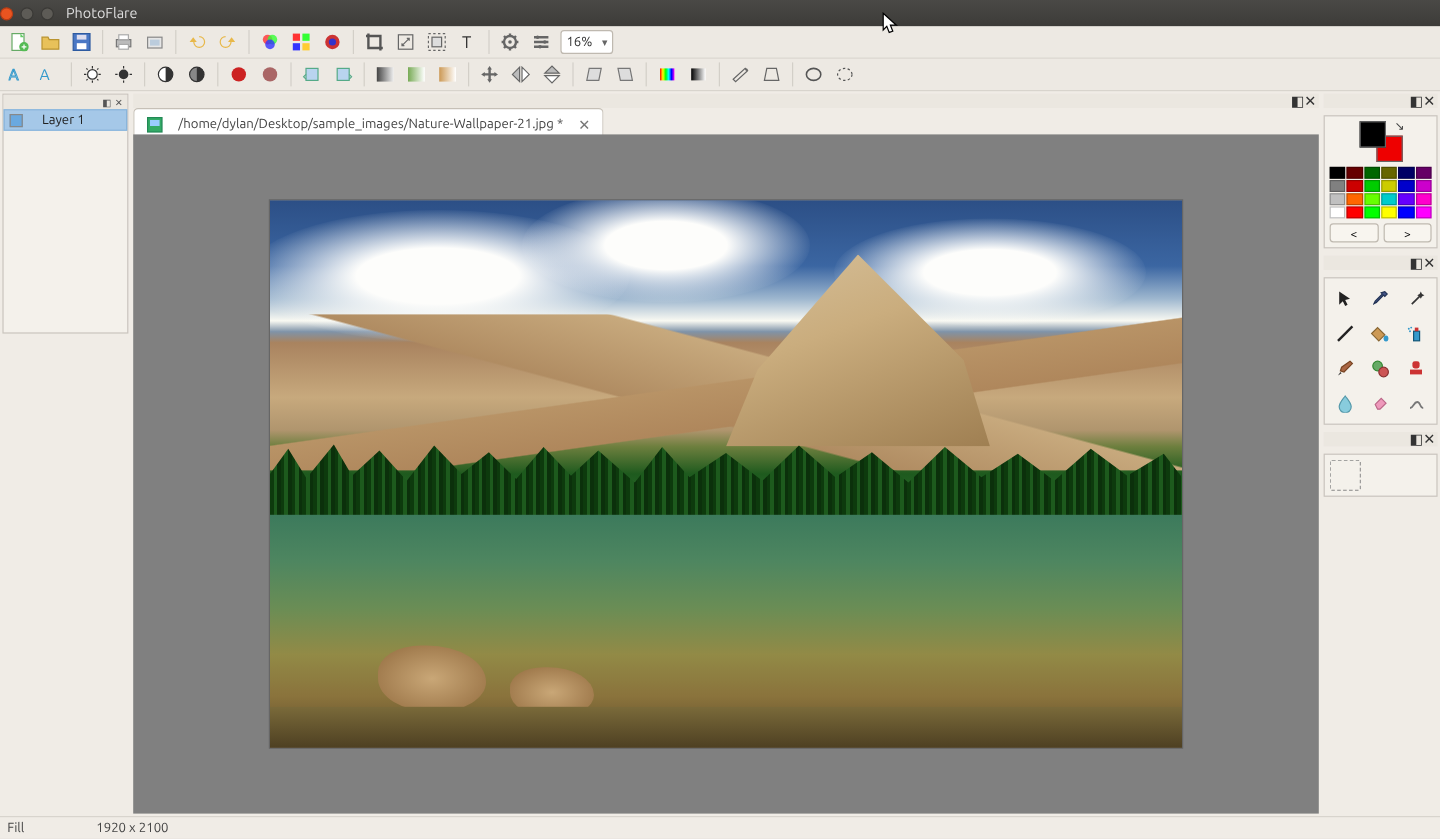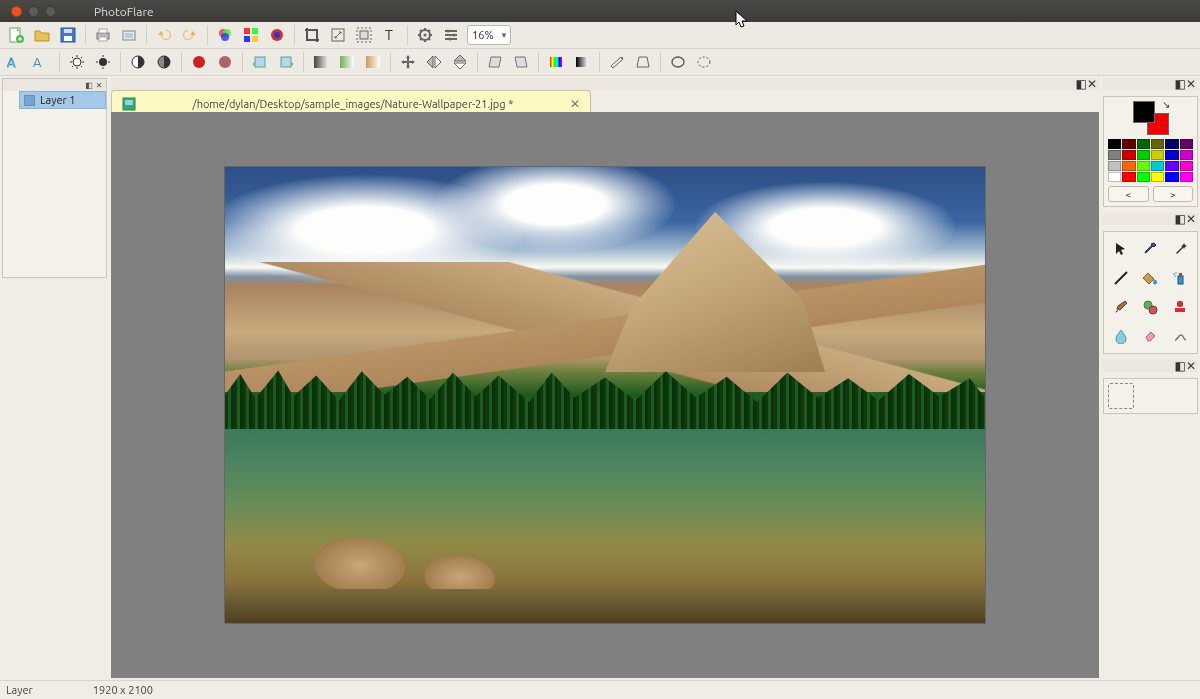--- a/index.html
+++ b/index.html
@@ -1,43 +1,43 @@
 <!DOCTYPE html>
 <html><head>
 <meta charset="utf-8">
 <style>
   * { box-sizing: border-box; margin: 0; padding: 0; font-family: "Ubuntu", "Liberation Sans", Arial, sans-serif; }
   body { width: 1200px; height: 699px; background: #f0ece6; overflow: hidden; font-size: 12px; color: #333; }
 
   
-  .titlebar { height: 22px; background: linear-gradient(#4a4946,#3c3b38); display:flex; align-items:center; padding:0 11px; color:#ddd; font-size:12px;gap:28px; }
+  .titlebar { height: 22px; background: linear-gradient(#4a4946,#3c3b38); display:flex; align-items:center; padding:0 0; color:#ddd; font-size:12px; }
   .titlebar .winctl { display:flex; gap:6px; margin-right:10px; }
   .titlebar .winctl span { width:11px; height:11px; border-radius:50%; display:inline-block; }
   .wc-close{background:#e95420;border:1px solid #b73d15;}
   .wc-min{background:#5d5b56;border:1px solid #3a3936;}
   .wc-max{background:#5d5b56;border:1px solid #3a3936;}
 
   
   .toolbar-row { display:flex; align-items:center; height:27px; padding:0 4px; gap:2px; background:#ede9e3; border-bottom:1px solid #d8d4cd; }
   .tbtn { width:24px; height:22px; display:flex; align-items:center; justify-content:center; border:1px solid transparent; border-radius:3px; cursor:pointer; }
   .tsep{ width:1px; height:20px; background:#d3cfc8; margin:0 3px; }
   .zoom-box { display:flex; align-items:center; border:1px solid #bfb9b0; background:#fff; border-radius:3px; height:20px; padding:0 4px; margin-left:2px; font-size:11px; }
   .zoom-box .arrow{margin-left:8px;font-size:9px;color:#666;}
 
   
   .main-area { display:flex; height: calc(699px - 22px - 27px - 27px - 19px); }
   .layers-panel { width:105px; background:#f4f1eb; border:1px solid #c9c4bd; margin:2px; display:flex; flex-direction:column; height:200px; }
   .layers-panel .panel-head { height:12px; background:#ebe7e0; display:flex; justify-content:flex-end; align-items:center; padding-right:2px; }
   .panel-head .pbtn{width:10px;height:10px;font-size:8px;color:#555;display:flex;align-items:center;justify-content:center;}
-  .layer-item { display:flex; align-items:center; gap:5px; padding:2px 4px; background:#a5c8e8; border:1px solid #89b5db; font-size:11px; color:#222;margin-left:16px; }
+  .layer-item { display:flex; align-items:center; gap:16px; padding:2px 4px; background:#a5c8e8; border:1px solid #89b5db; font-size:11px; color:#222; }
   .layer-swatch{width:11px;height:11px;border:1px solid #888;background:#6aa9e0;}
 
   .canvas-zone { flex:1; margin:2px; display:flex; flex-direction:column; }
   .doc-tab-bar { height:22px; display:flex; align-items:stretch; }
-  .doc-tab { display:flex; align-items:center; gap:6px; background:#fef9c3; border:1px solid #c6c0b7; border-bottom:none; padding:13px 10px; border-radius:4px 4px 0 0; font-size:11px; color:#444; width:480px; }
+  .doc-tab { display:flex; align-items:center; gap:6px; background:#ffffff; border:1px solid #c6c0b7; border-bottom:none; padding:13px 10px; border-radius:4px 4px 0 0; font-size:11px; color:#444; width:392px; }
   .doc-tab .doc-ico{width:14px;height:14px;}
   .doc-tab .close{margin-left:auto;color:#777;font-size:12px;}
   .canvas{ flex:1; background:#808080; display:flex; align-items:center; justify-content:center; position:relative; }
   .image{ width:760px; height:456px; background:
     linear-gradient(rgba(255,255,255,0) 55%, rgba(30,20,10,0.1) 100%),
     linear-gradient(180deg,#2c4f86 0%, #3b66a2 12%, #9eb7cf 18%, #f9f9f2 22%, #7f93a8 24%,
                     #a9835f 26%, #c7a97d 36%, #b0956e 42%, #6d7f3e 45%,
                     #1e5a1e 50%, #2a6a2a 55%,
                     #2f6b4a 58%, #3b7a5c 63%, #5a8a4a 67%,
                     #6a8a68 70%, #6f8b50 76%, #8a7e3c 82%, #6a582e 90%, #4c3e22 100%);
@@ -585,19 +585,19 @@
       <span class="pbtn">✕</span>
     </div>
     <div class="selpanel">
       <div class="selbtn"></div>
     </div>
 
   </div>
 </div>
 
 <div class="statusbar">
-  <span>Layer</span>
+  <span>Fill</span>
   <span>1920 x 2100</span>
 </div>
 
 <svg class="cursor" width="14" height="20">
     <path d="M1 1l0 14 3-3 2 5 3-1-2-5 5 0z" fill="#fff" stroke="#000"></path>
   </svg>
 
 </body></html>

